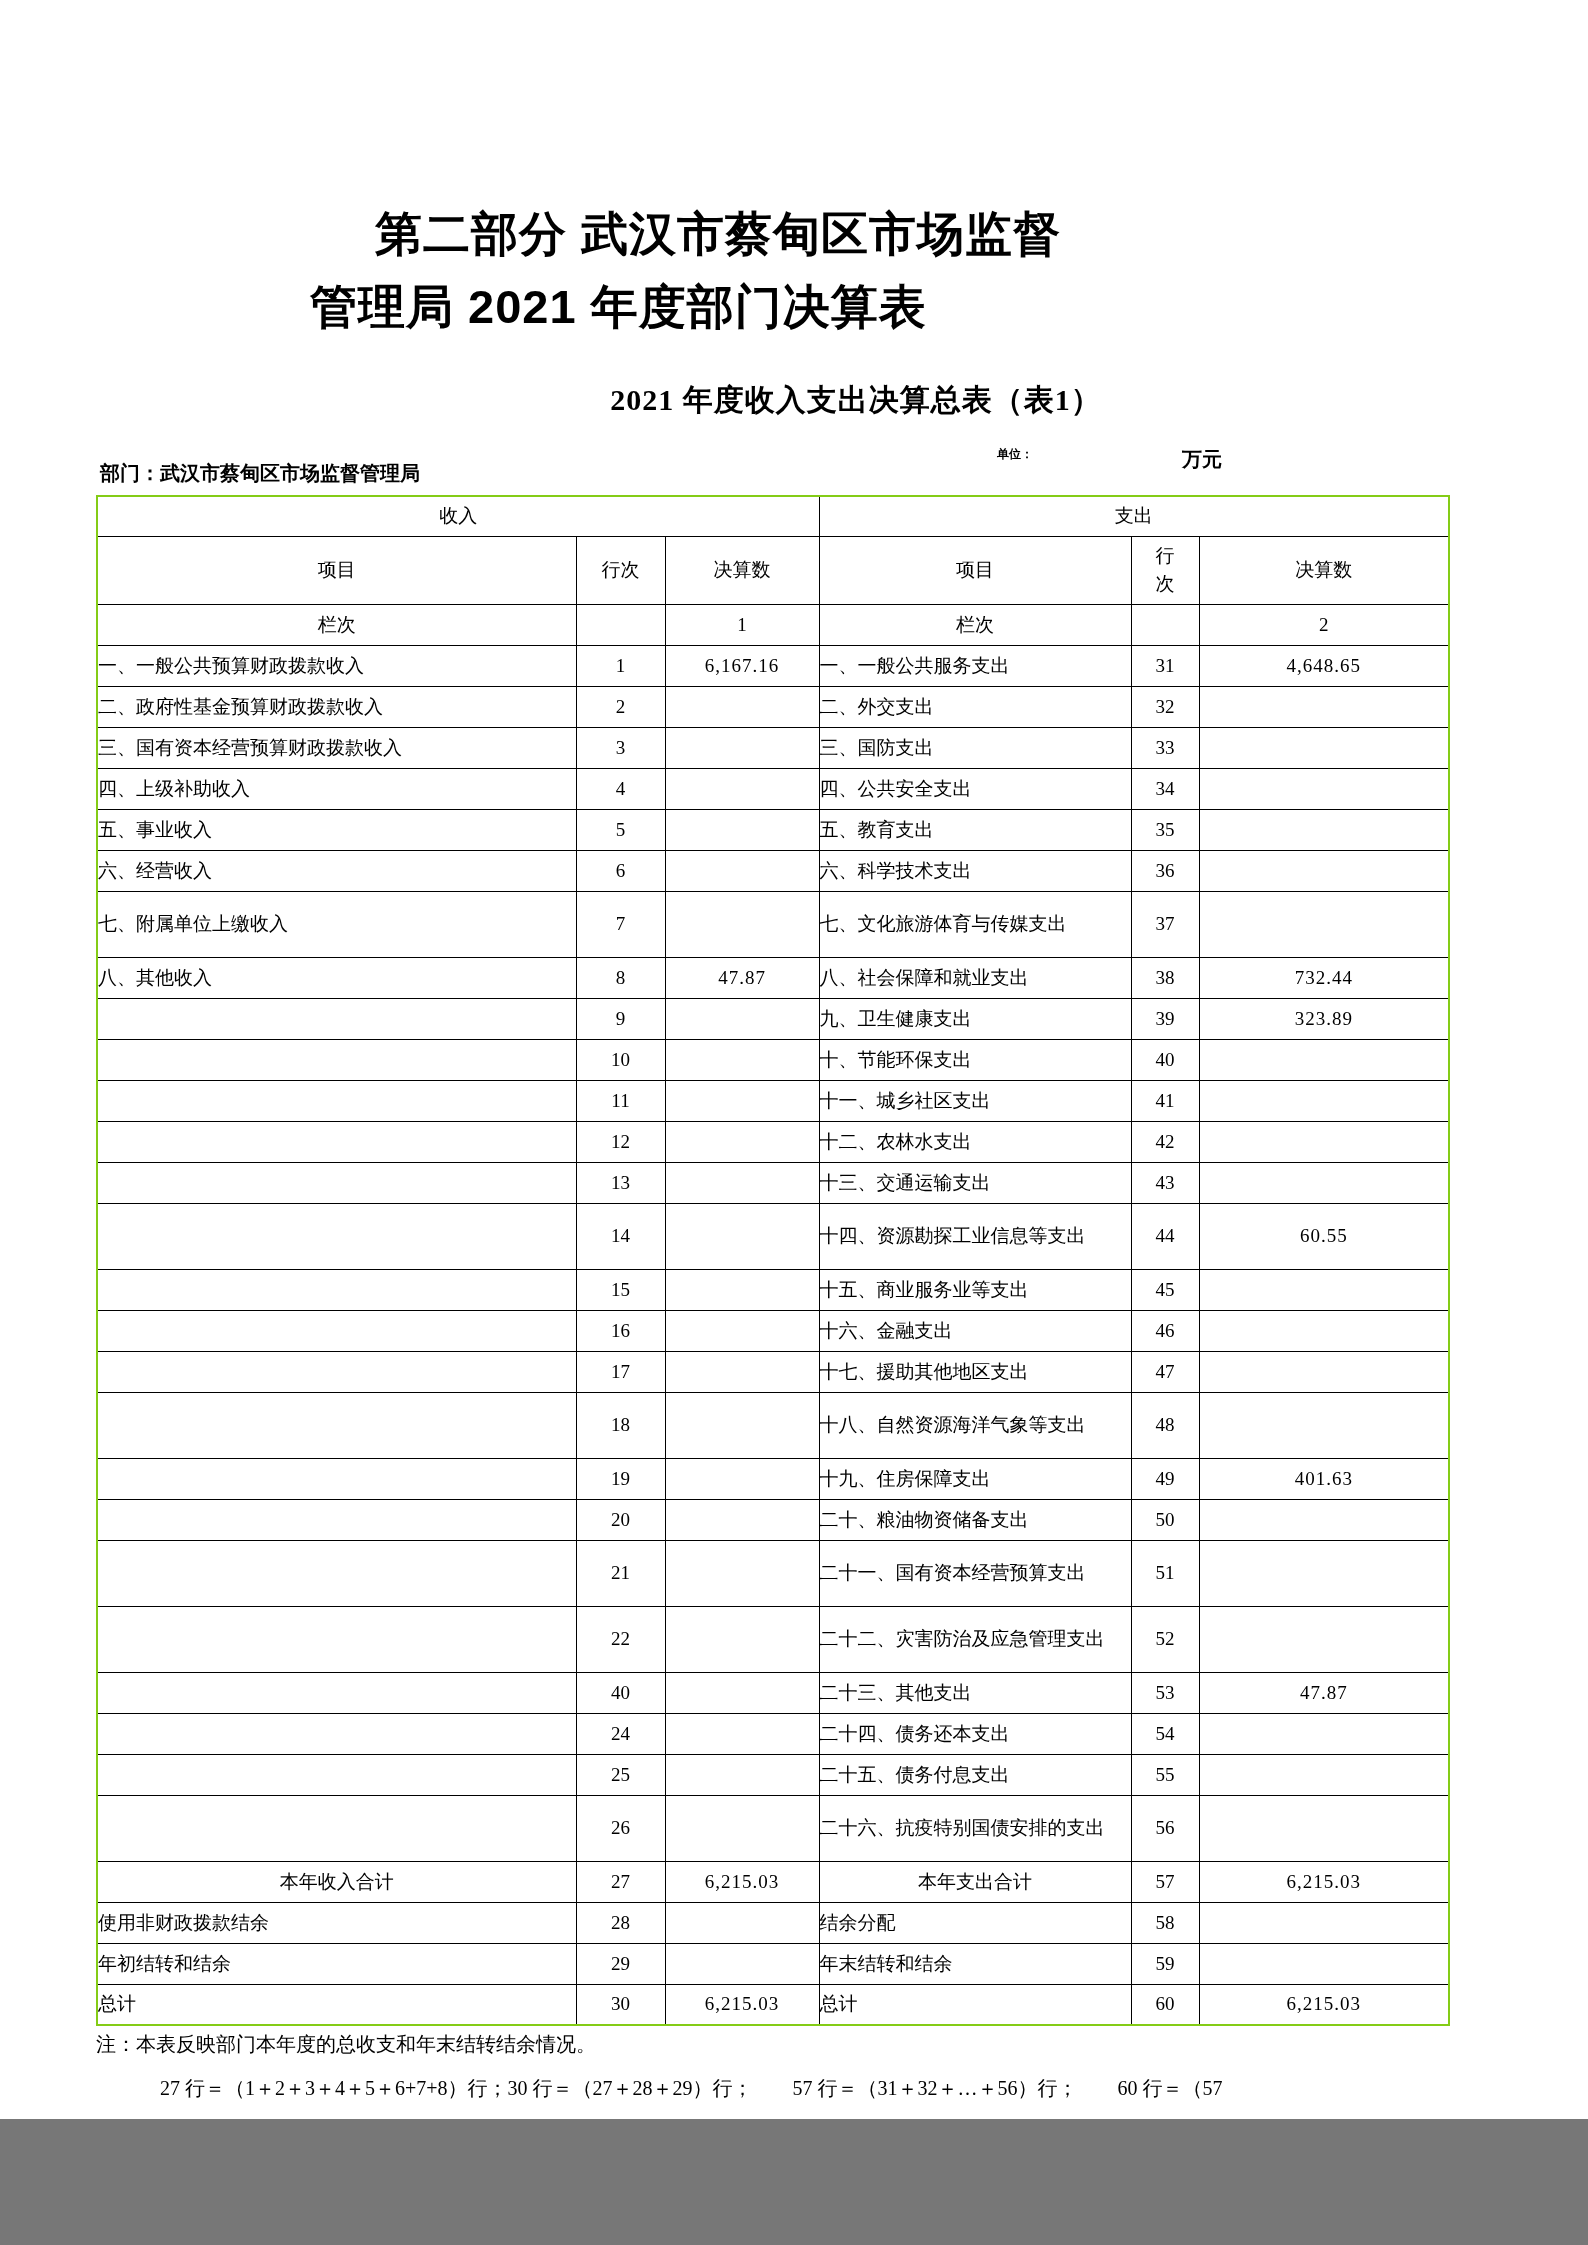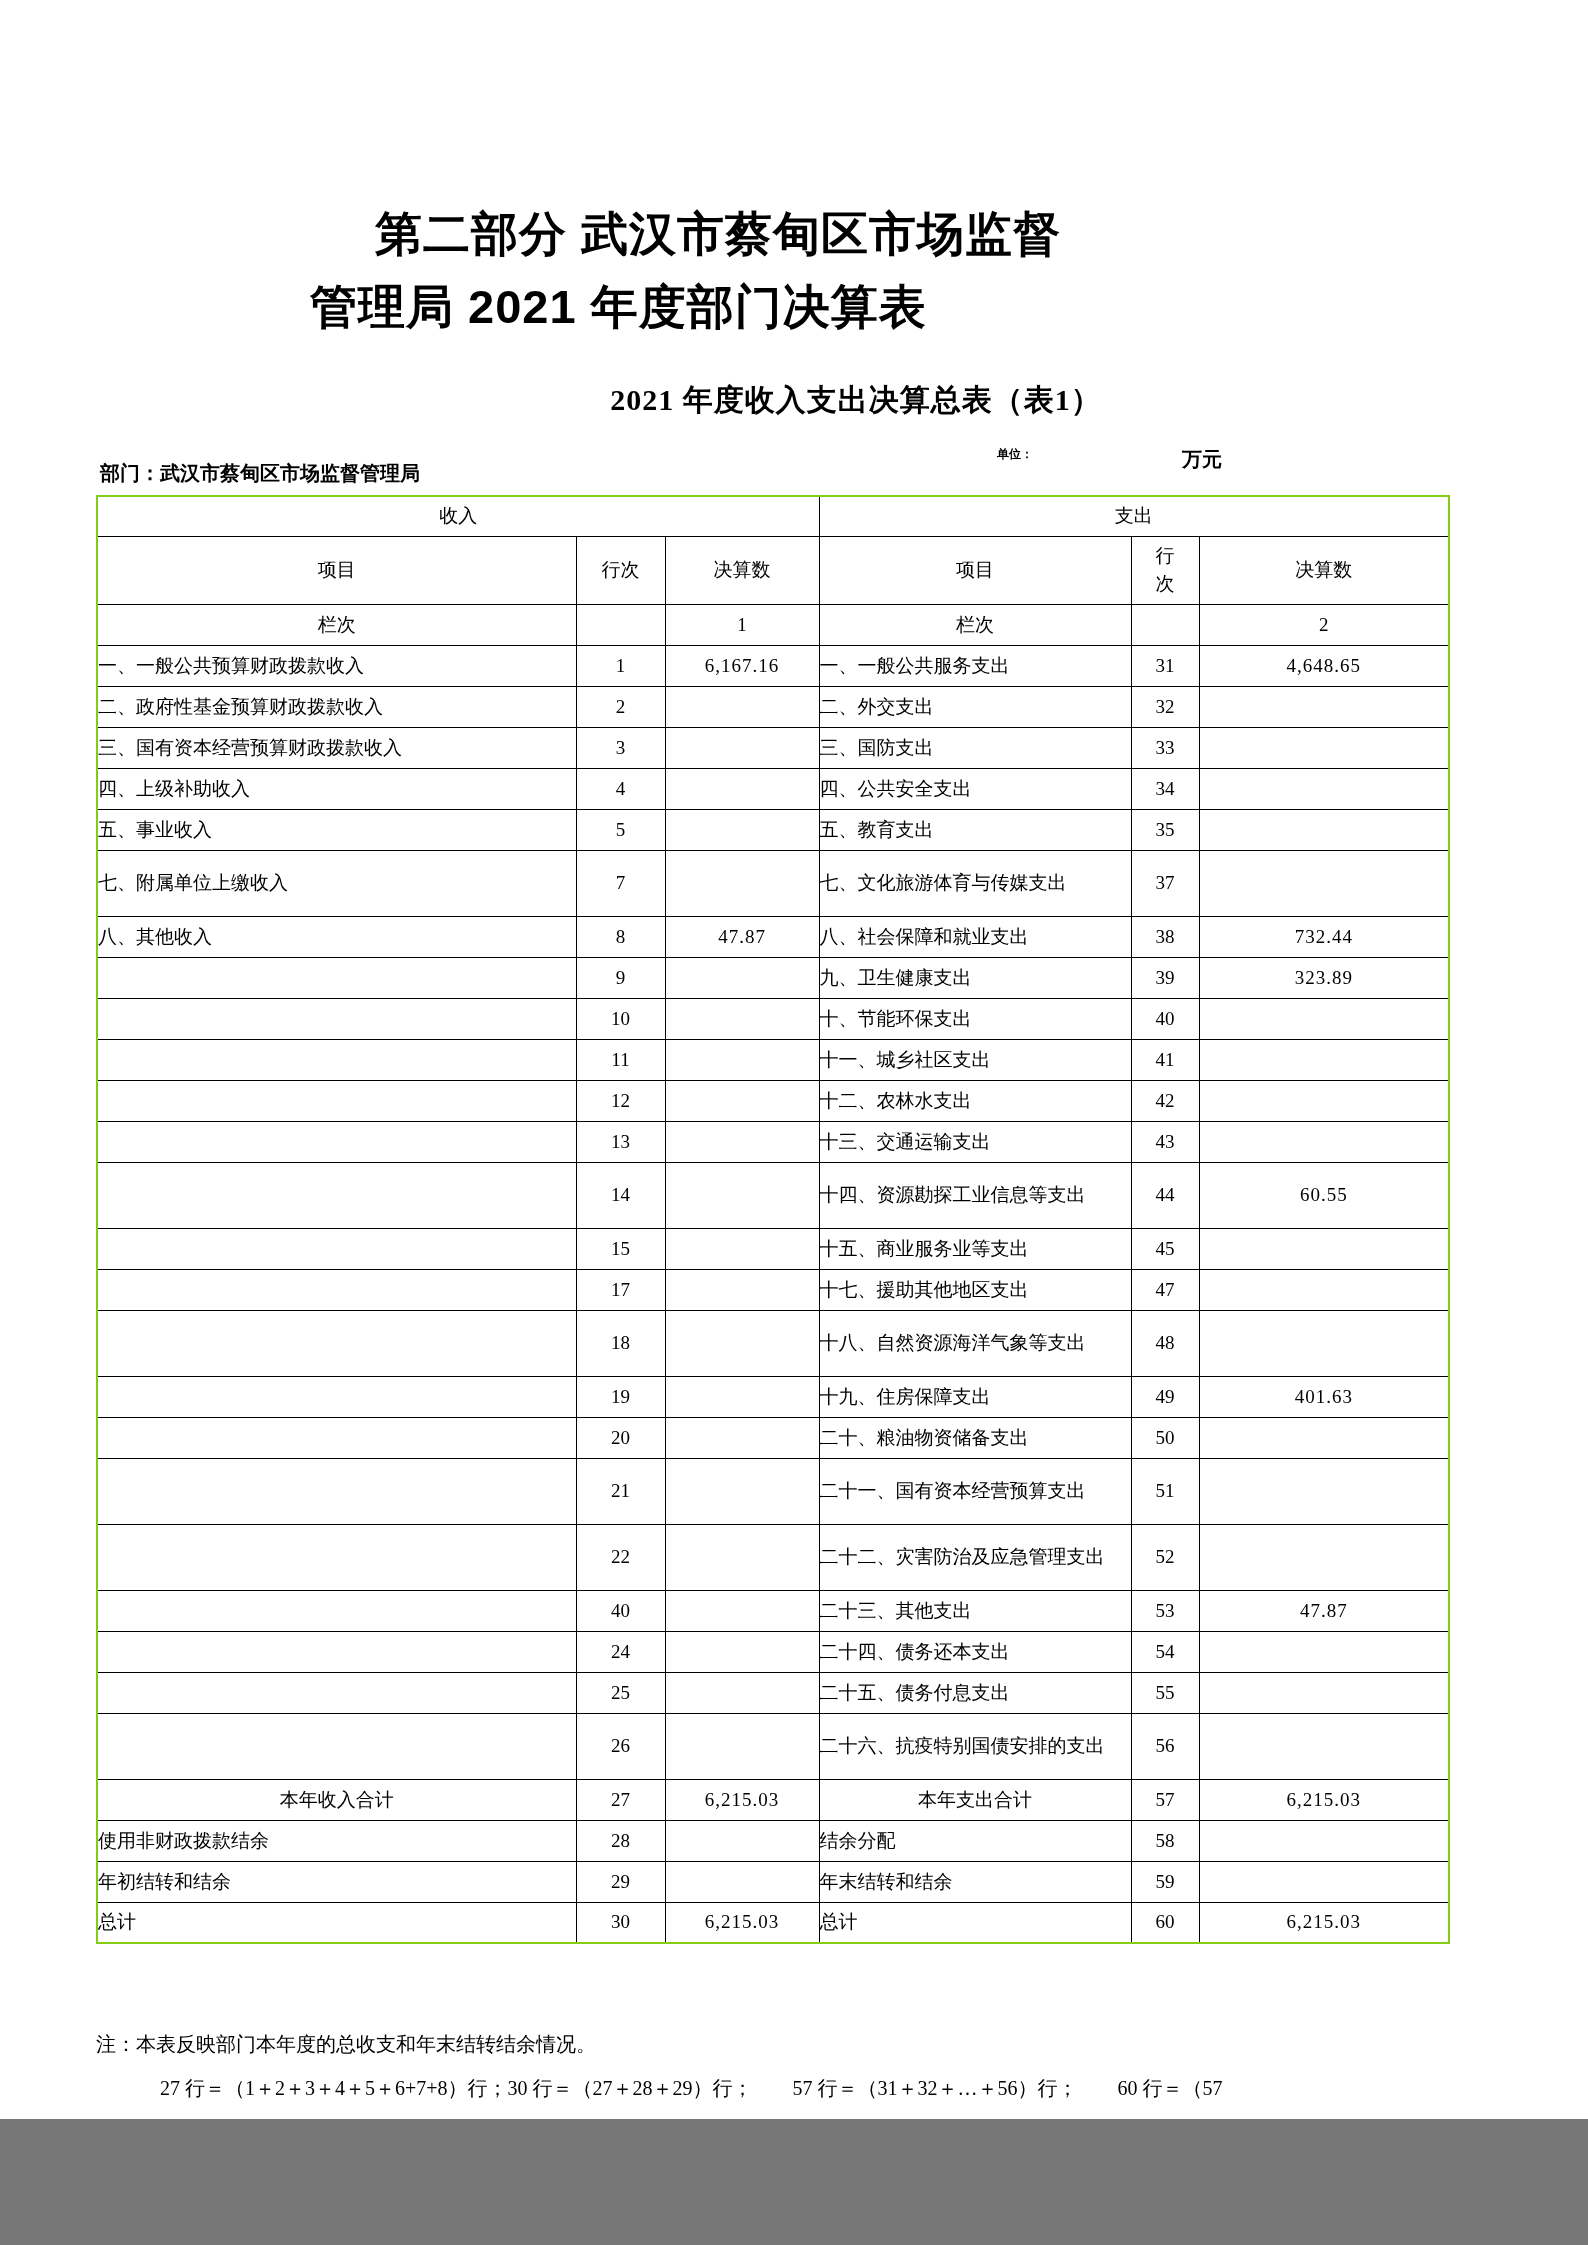--- a/index.html
+++ b/index.html
@@ -152,20 +152,28 @@
           <td class="c-amt"></td>
         </tr>
         <tr class="r-single">
           <td class="c-item">五、事业收入</td>
           <td class="c-line">5</td>
           <td class="c-amt"></td>
           <td class="c-item">五、教育支出</td>
           <td class="c-line">35</td>
           <td class="c-amt"></td>
         </tr>
+        <tr class="r-single">
+          <td class="c-item">六、经营收入</td>
+          <td class="c-line">6</td>
+          <td class="c-amt"></td>
+          <td class="c-item">六、科学技术支出</td>
+          <td class="c-line">36</td>
+          <td class="c-amt"></td>
+        </tr>
         <tr class="r-tall">
           <td class="c-item">七、附属单位上缴收入</td>
           <td class="c-line">7</td>
           <td class="c-amt"></td>
           <td class="c-item">七、文化旅游体育与传媒支出</td>
           <td class="c-line">37</td>
           <td class="c-amt"></td>
         </tr>
         <tr class="r-single">
           <td class="c-item">八、其他收入</td>
@@ -226,20 +234,28 @@
         <tr class="r-single">
           <td class="c-item"></td>
           <td class="c-line">15</td>
           <td class="c-amt"></td>
           <td class="c-item">十五、商业服务业等支出</td>
           <td class="c-line">45</td>
           <td class="c-amt"></td>
         </tr>
         <tr class="r-single">
           <td class="c-item"></td>
+          <td class="c-line">16</td>
+          <td class="c-amt"></td>
+          <td class="c-item">十六、金融支出</td>
+          <td class="c-line">46</td>
+          <td class="c-amt"></td>
+        </tr>
+        <tr class="r-single">
+          <td class="c-item"></td>
           <td class="c-line">17</td>
           <td class="c-amt"></td>
           <td class="c-item">十七、援助其他地区支出</td>
           <td class="c-line">47</td>
           <td class="c-amt"></td>
         </tr>
         <tr class="r-tall">
           <td class="c-item"></td>
           <td class="c-line">18</td>
           <td class="c-amt"></td>

